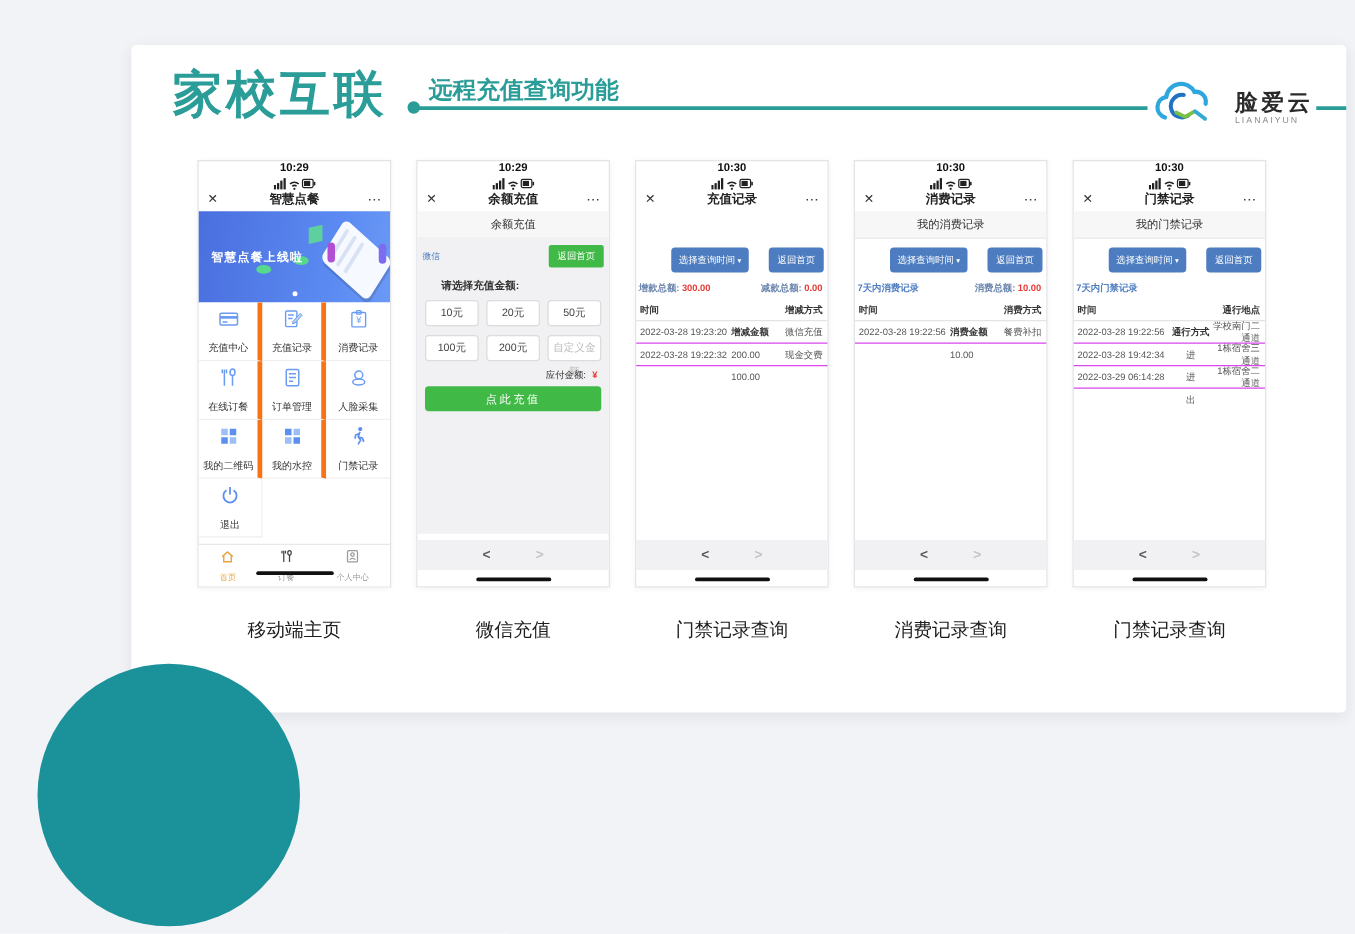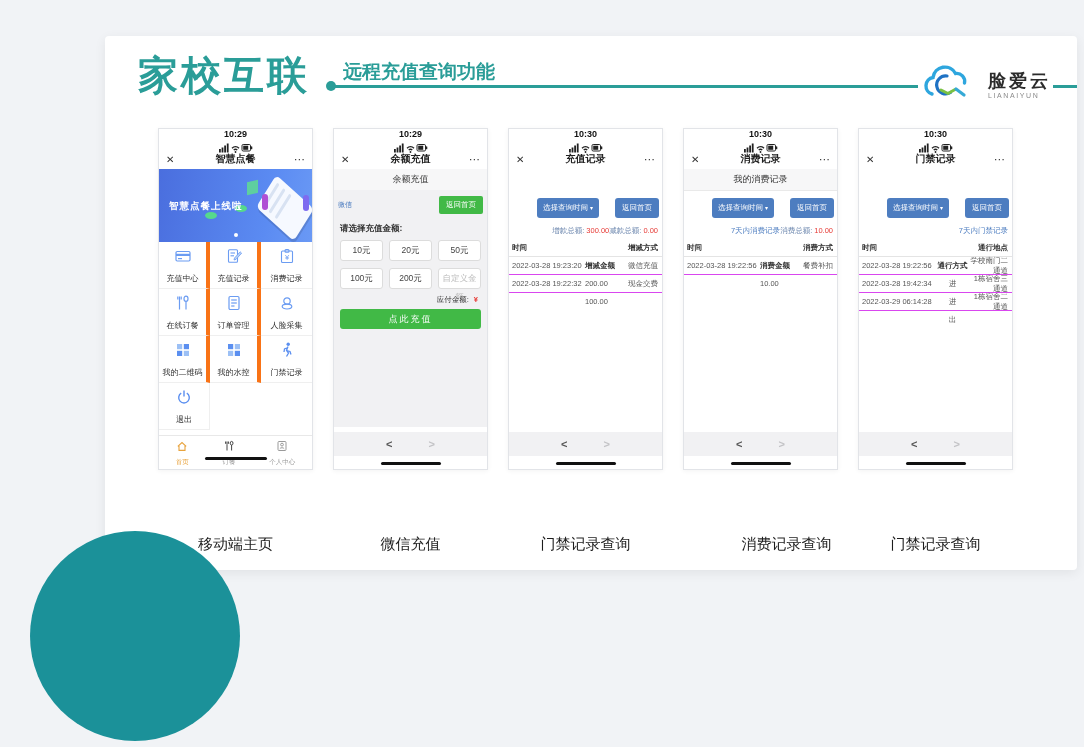--- a/index.html
+++ b/index.html
@@ -72,51 +72,51 @@
   .tabbar{position:absolute;bottom:0;left:0;right:0;height:33px;border-top:1px solid #e8e8e8;
     display:flex;justify-content:space-around;align-items:center;background:#fff;}
   .tab{display:flex;flex-direction:column;align-items:center;gap:2px;cursor:pointer;}
   .tab-label{font-size:6.5px;color:#999;}
   .tab-active .tab-label{color:#e8a33d;}
   
   .p2-body{position:absolute;top:61px;left:0;right:0;height:237px;background:#f1f1f3;}
   .p2-row1{margin:6px 4px 0;display:flex;justify-content:space-between;align-items:center;}
   .p2-channel{font-size:7px;color:#4d7dc0;}
   .btn-green-sm{background:#41b946;color:#fff;font-size:7.5px;padding:4px 7px;border-radius:2px;cursor:pointer;}
-  .p2-choose{margin:9px 6px 5px;font-size:8.5px;font-weight:bold;color:#333;}
+  .p2-choose{margin:9px 19px 5px;font-size:8.5px;font-weight:bold;color:#333;}
   .p2-amounts{display:grid;grid-template-columns:repeat(3,1fr);gap:7px 6px;margin:0 6px;}
   .amount-btn{background:#fff;border:1px solid #dcdcdc;border-radius:3px;height:19px;line-height:19px;
     text-align:center;font-size:8.5px;color:#444;cursor:pointer;}
   .amount-custom{color:#bbb;}
   .p2-payable{text-align:right;margin:6px 9px 4px;font-size:7.5px;color:#333;}
   .p2-sym{color:#e63a35;font-weight:bold;margin-left:3px;}
   .btn-green-lg{margin:0 6px;background:#41b946;color:#fff;border-radius:3px;height:20px;line-height:20px;
     text-align:center;font-size:9px;letter-spacing:2px;cursor:pointer;}
   
   .btn-row{position:absolute;top:69px;left:0;right:0;height:22px;}
   .filter-btn{position:absolute;left:28px;top:0;background:#4d7dc0;color:#fff;font-size:7.5px;
     padding:5px 6px;border-radius:3px;cursor:pointer;white-space:nowrap;}
   .caret{font-size:6px;margin-left:2px;}
   .home-btn-blue{position:absolute;right:3px;top:0;background:#4d7dc0;color:#fff;font-size:7.5px;
     padding:5px 7px;border-radius:3px;cursor:pointer;white-space:nowrap;}
-  .sum-row{position:absolute;top:97px;left:2px;right:4px;display:flex;justify-content:flex-end;
-    font-size:7.5px;white-space:nowrap;}
+  .sum-row{position:absolute;top:97px;left:2px;right:4px;display:flex;justify-content:space-between;
+    font-size:7.5px;white-space:nowrap;font-weight:bold;}
   .sum-label{color:#6a85ad;}
   .sum-period{color:#4d7dc0;}
   .sum-val{color:#e63a35;margin-left:2px;}
   .ptable{position:absolute;top:110px;left:0;right:0;}
   .trow{display:flex;align-items:center;height:17px;padding:0 3px;font-size:7.5px;color:#555;
     border-bottom:1px solid #d946ef;}
   .thead{font-weight:bold;color:#333;border-bottom:1px solid #e4e4e4;}
   .c1{width:50%;text-align:left;}
   .c2{width:24%;text-align:left;margin-top:36px;}
   .c3{width:26%;text-align:right;padding-right:1px;}
   .tbl-center .c2{text-align:center;}
   
-  .caption{position:absolute;top:459px;width:155px;text-align:center;font-size:15px;color:#1d1d1d;margin-top:40px;}
+  .caption{position:absolute;top:459px;width:155px;text-align:center;font-size:15px;color:#1d1d1d;}
 </style>
 </head>
 <body>
 
 <div class="card">
 
   <div class="page-title">家校互联</div>
   <div class="subtitle">远程充值查询功能</div>
   <div class="header-dot"></div>
   <div class="header-line"></div>
@@ -445,20 +445,21 @@
             <rect x="23" y="1.5" width="8.5" height="6.5" rx="1.2" stroke="#222" fill="none"></rect>
             <rect x="24.2" y="2.7" width="5" height="4.1" fill="#222"></rect>
             <rect x="32" y="3.3" width="1.3" height="3" rx="0.6" fill="#222"></rect>
           </svg></span>
     </div>
     <div class="p-nav">
       <span class="p-title">门禁记录</span>
       <span class="p-close">✕</span>
       <span class="p-more">⋯</span>
     </div>
+    <div class="p-subheader">我的门禁记录</div>
     <div class="btn-row">
       <span class="filter-btn"><span>选择查询时间</span><span class="caret">▾</span></span>
       <span class="home-btn-blue">返回首页</span>
     </div>
     <div class="sum-row">
       <span class="sum-period">7天内门禁记录</span>
     </div>
     <div class="ptable tbl-center">
       <div class="trow thead">
         <span class="c1">时间</span>
@@ -484,18 +485,18 @@
     <div class="arrowbar">
       <span class="arrow-left">&lt;</span>
       <span class="arrow-right">&gt;</span>
     </div>
     <div class="hi"></div>
   </div>
 
   <div class="caption" style="left:53px">移动端主页</div>
   <div class="caption" style="left:228px">微信充值</div>
   <div class="caption" style="left:403px">门禁记录查询</div>
-  <div class="caption" style="left:604px">消费记录查询</div>
+  <div class="caption" style="left:578px">消费记录查询</div>
   <div class="caption" style="left:753px">门禁记录查询</div>
 
 </div>
 
 <div class="circle"></div>
 
 </body></html>

